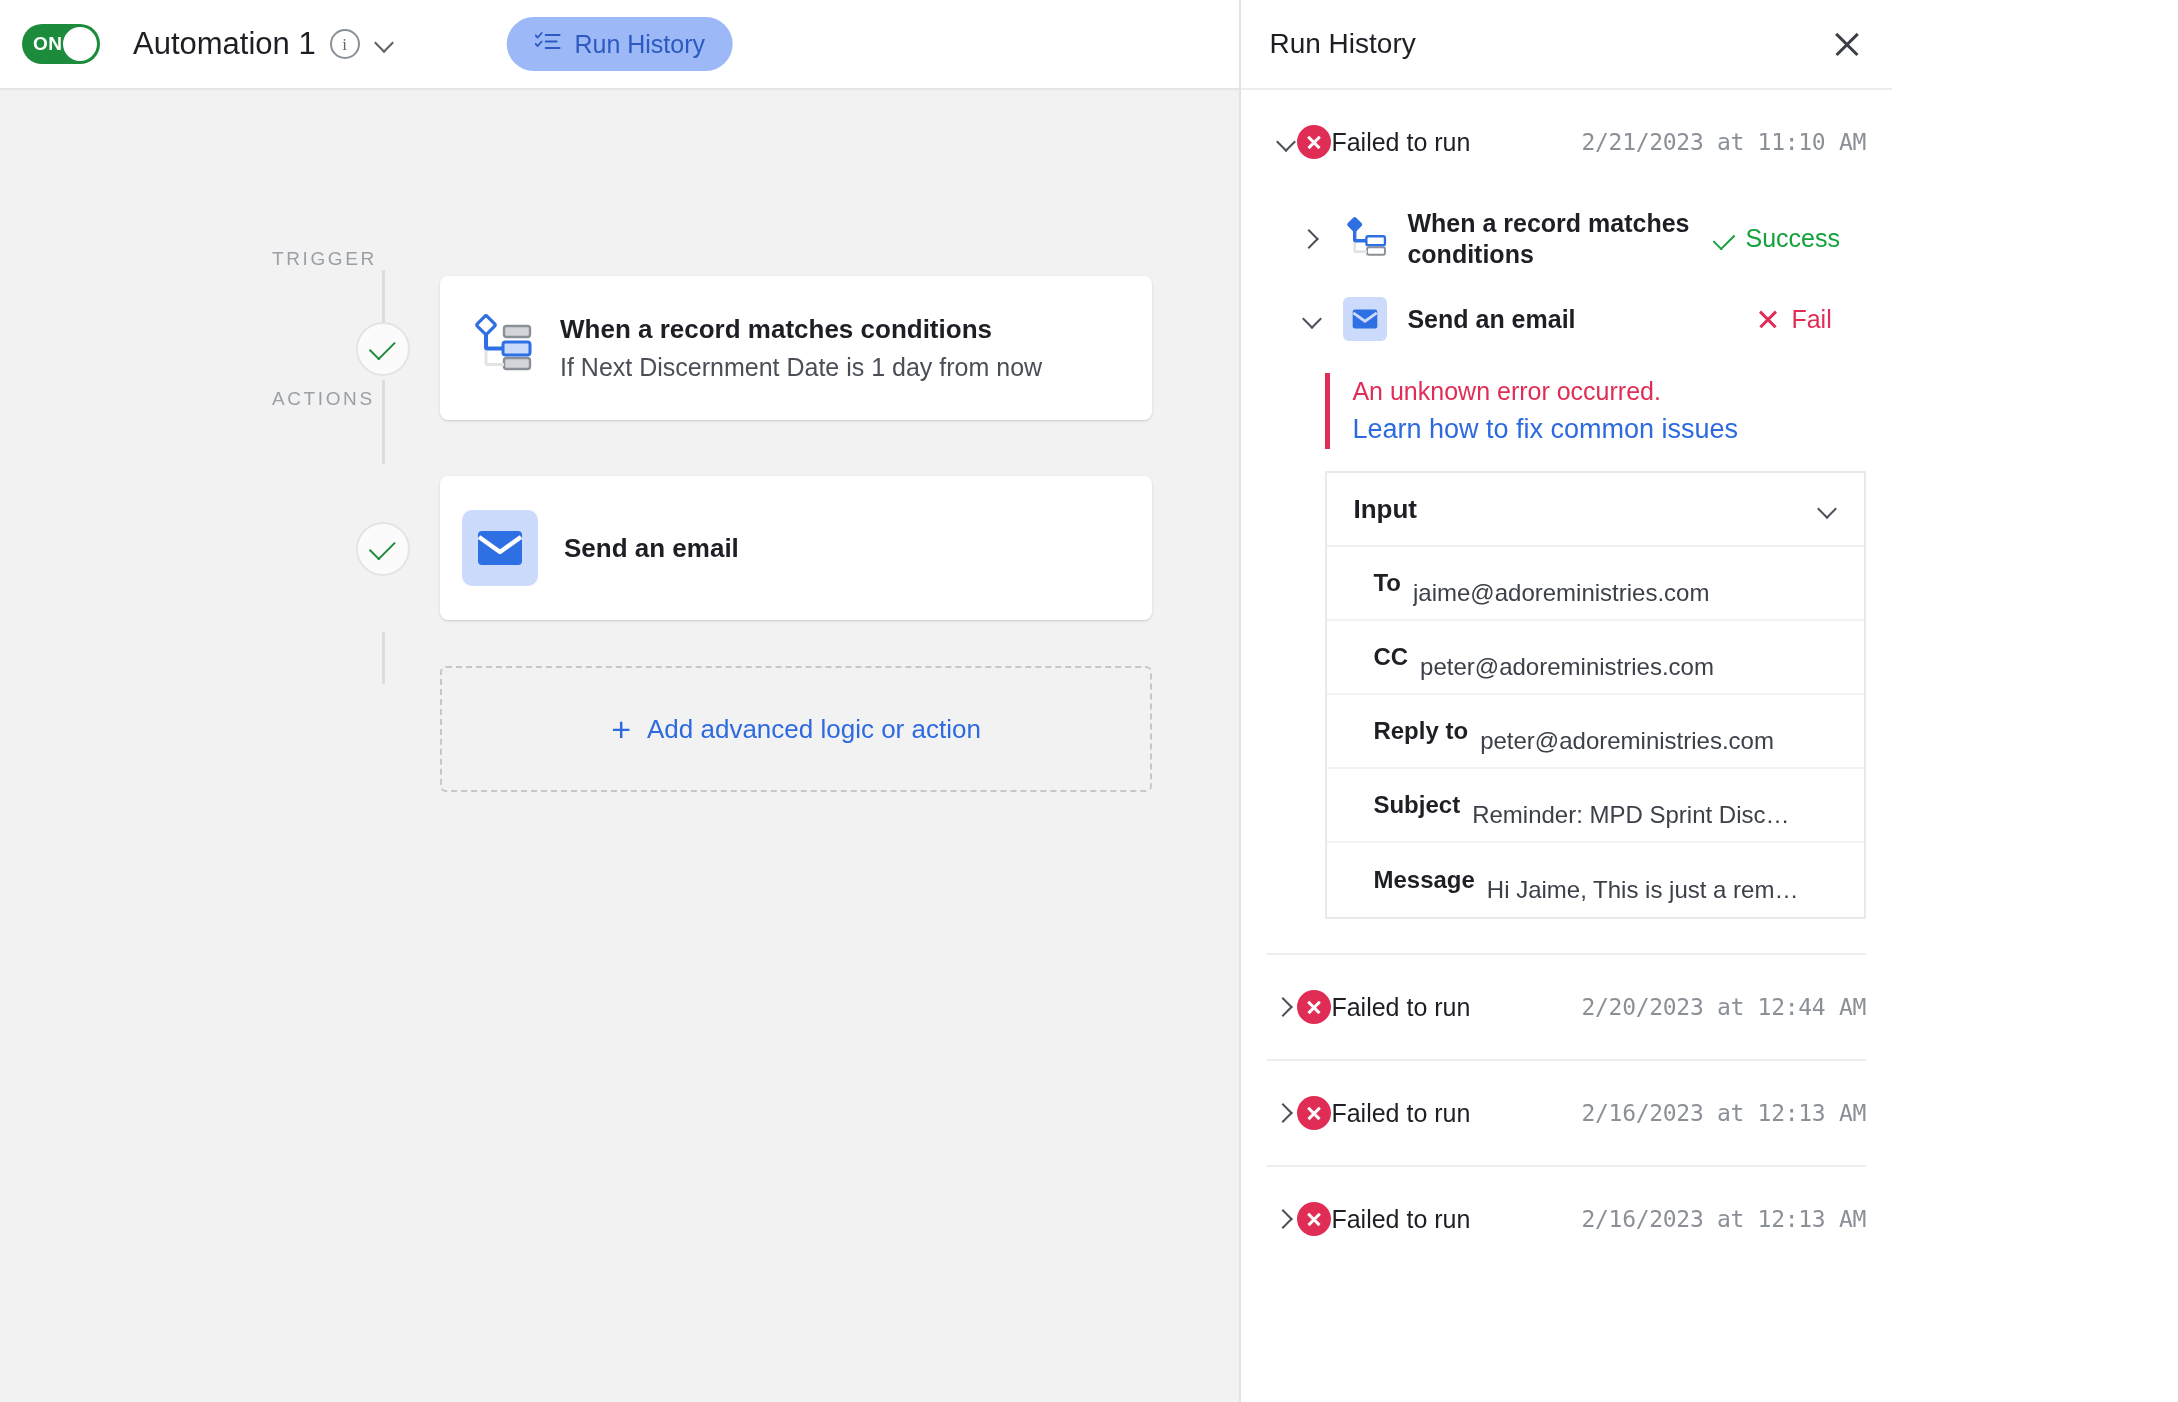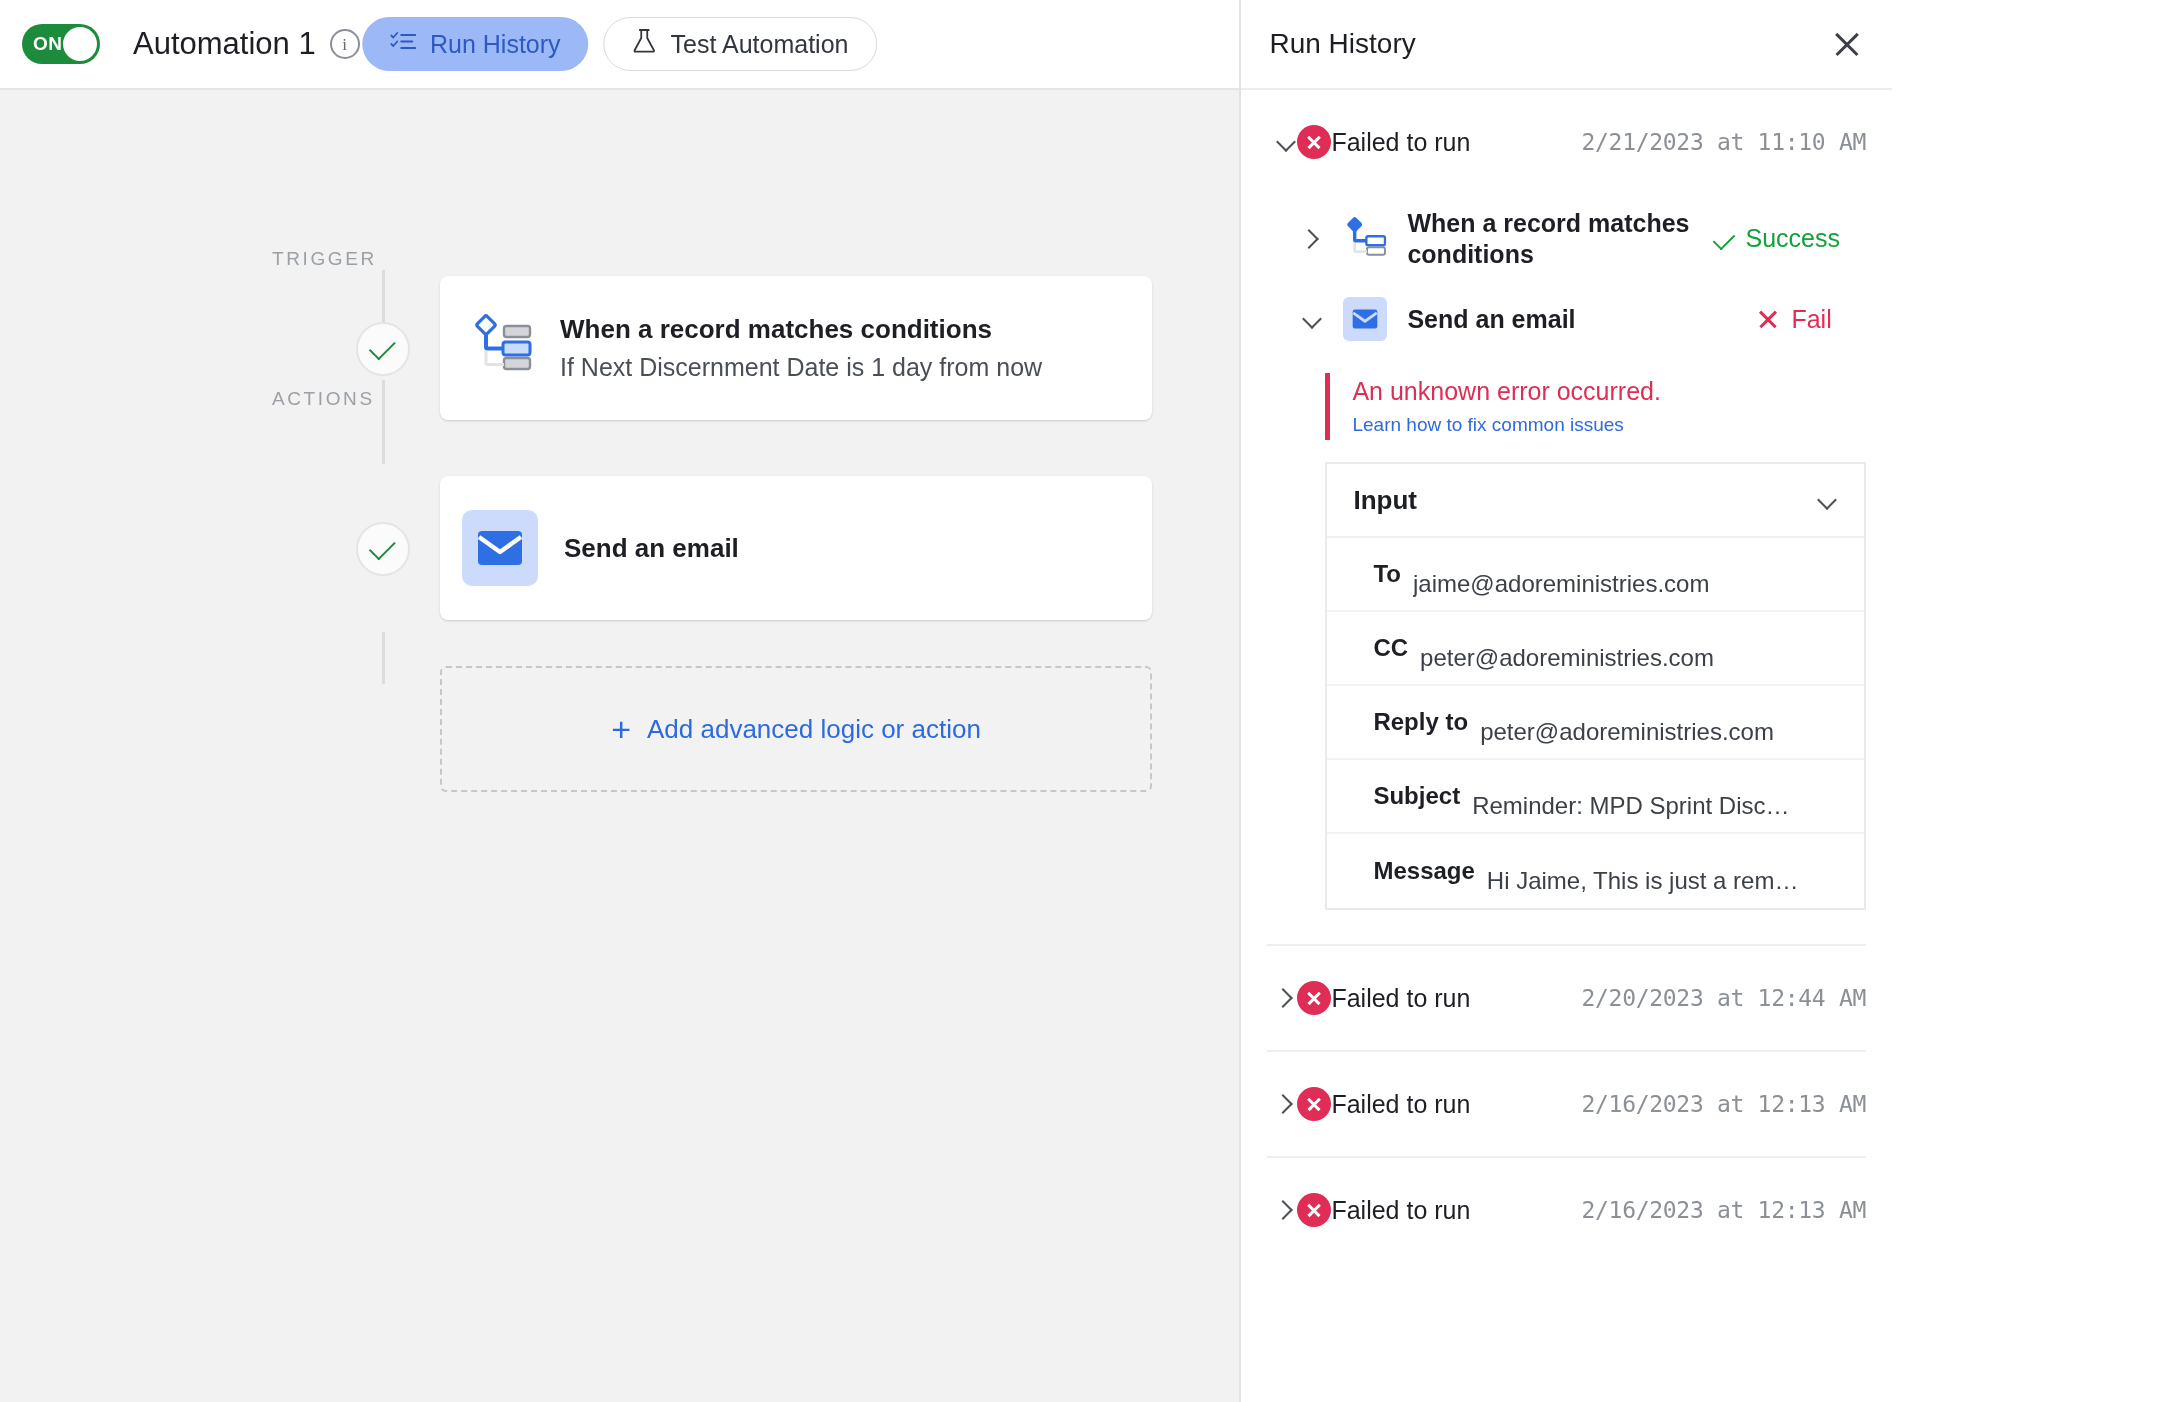--- a/index.html
+++ b/index.html
@@ -445,21 +445,21 @@
     margin: 18px 0 0 58px;
     border-left: 5px solid #e02d55;
     padding: 4px 0 4px 22px;
   }
   .error-line {
     font-size: 25px;
     color: #e02d55;
     margin-bottom: 8px;
   }
   .error-link {
-    font-size: 19px;
+    font-size: 27px;
     color: #2d6ae0;
     cursor: pointer;
   }
 
   .input-card {
     margin: 22px 0 0 58px;
     border: 2px solid #eaeaea;
     border-radius: 0;
     overflow: hidden;
   }
@@ -524,29 +524,20 @@
           <span>
             <svg width="26" height="22" viewBox="0 0 26 22">
               <path d="M1 4.5 L3 6.5 L7 2" fill="none" stroke="#2c5ac0" stroke-width="1.8" stroke-linecap="round" stroke-linejoin="round"></path>
               <path d="M1 13 L3 15 L7 10.5" fill="none" stroke="#2c5ac0" stroke-width="1.8" stroke-linecap="round" stroke-linejoin="round"></path>
               <line x1="11" y1="4" x2="25" y2="4" stroke="#2c5ac0" stroke-width="2" stroke-linecap="round"></line>
               <line x1="11" y1="10.5" x2="22" y2="10.5" stroke="#2c5ac0" stroke-width="2" stroke-linecap="round"></line>
               <line x1="11" y1="17" x2="25" y2="17" stroke="#2c5ac0" stroke-width="2" stroke-linecap="round"></line>
             </svg>
           </span>
           <span>Run History</span>
-        </div>
-        <div class="tab plain">
-          <span>
-            <svg width="24" height="26" viewBox="0 0 24 26">
-              <path d="M9 2 L9 10 L2.5 22 Q1.6 23.6 3.4 23.6 L20.6 23.6 Q22.4 23.6 21.5 22 L15 10 L15 2" fill="none" stroke="#32363d" stroke-width="1.8" stroke-linejoin="round"></path>
-              <line x1="7.5" y1="2" x2="16.5" y2="2" stroke="#32363d" stroke-width="1.8" stroke-linecap="round"></line>
-            </svg>
-          </span>
-          <span>Test Automation</span>
         </div>
       </div>
     </div>
 
     <div class="canvas">
       <div class="flow">
 
         <div class="rail-label trigger">TRIGGER</div>
         <div class="rail-label actions">ACTIONS</div>
 

